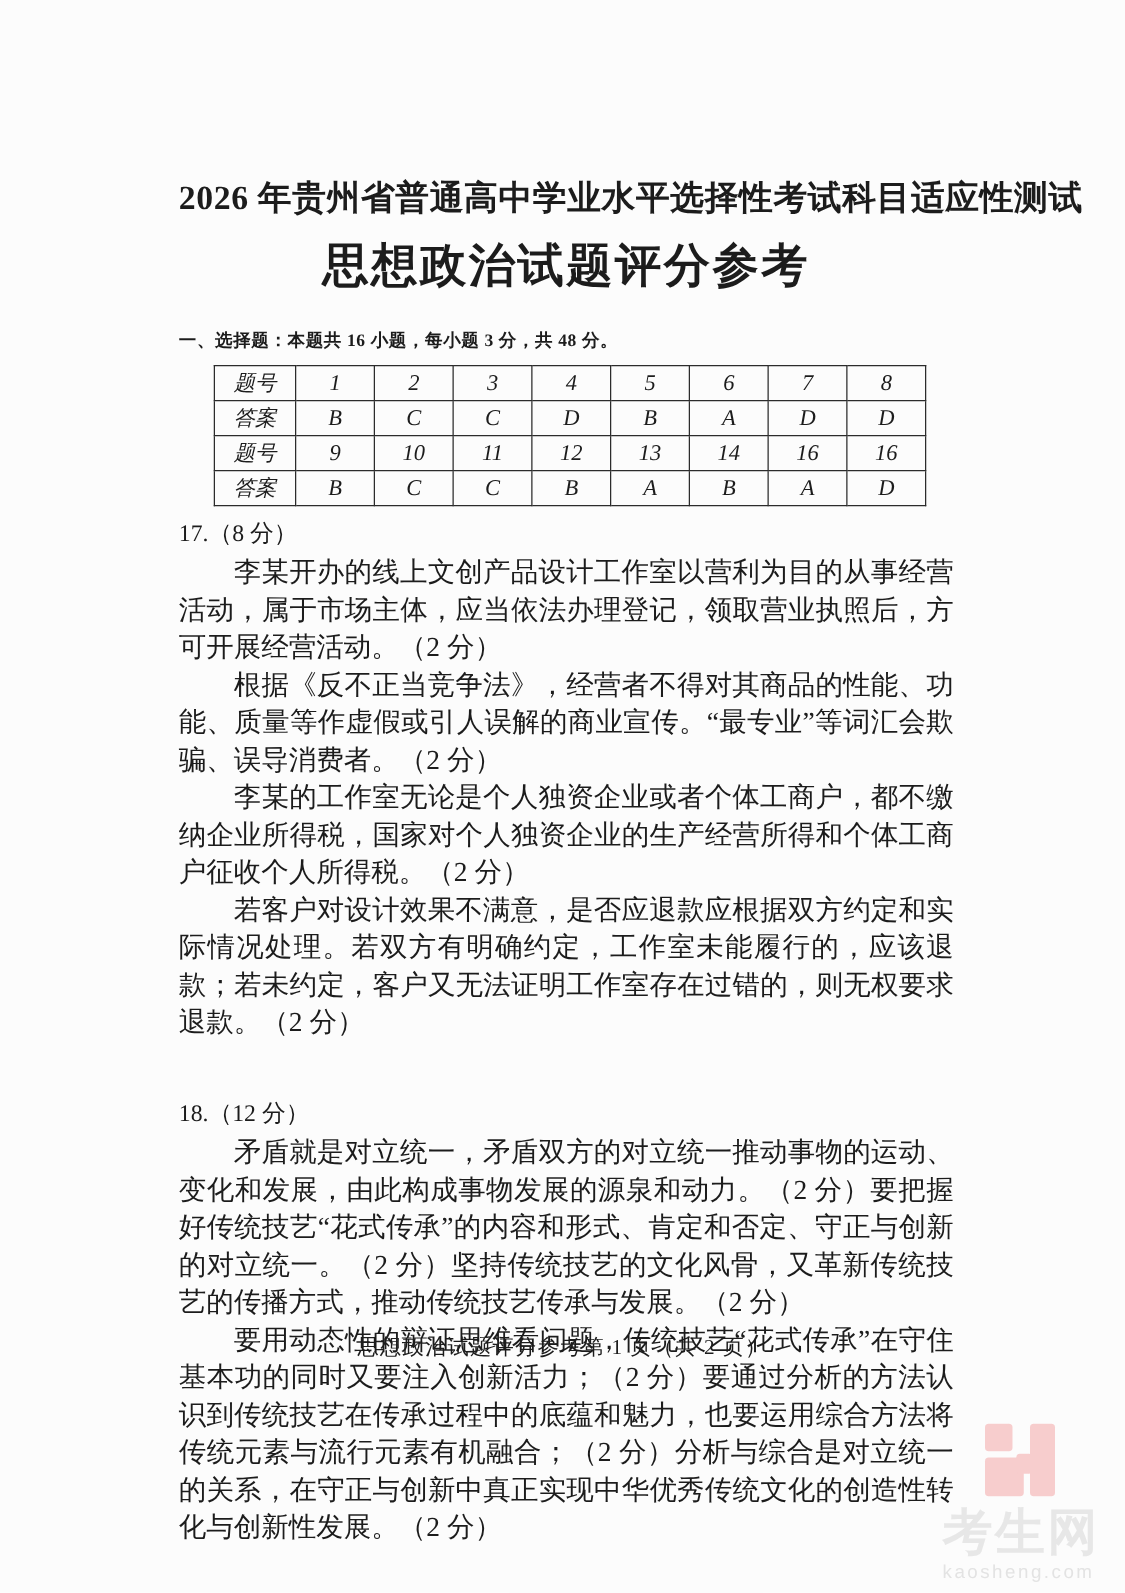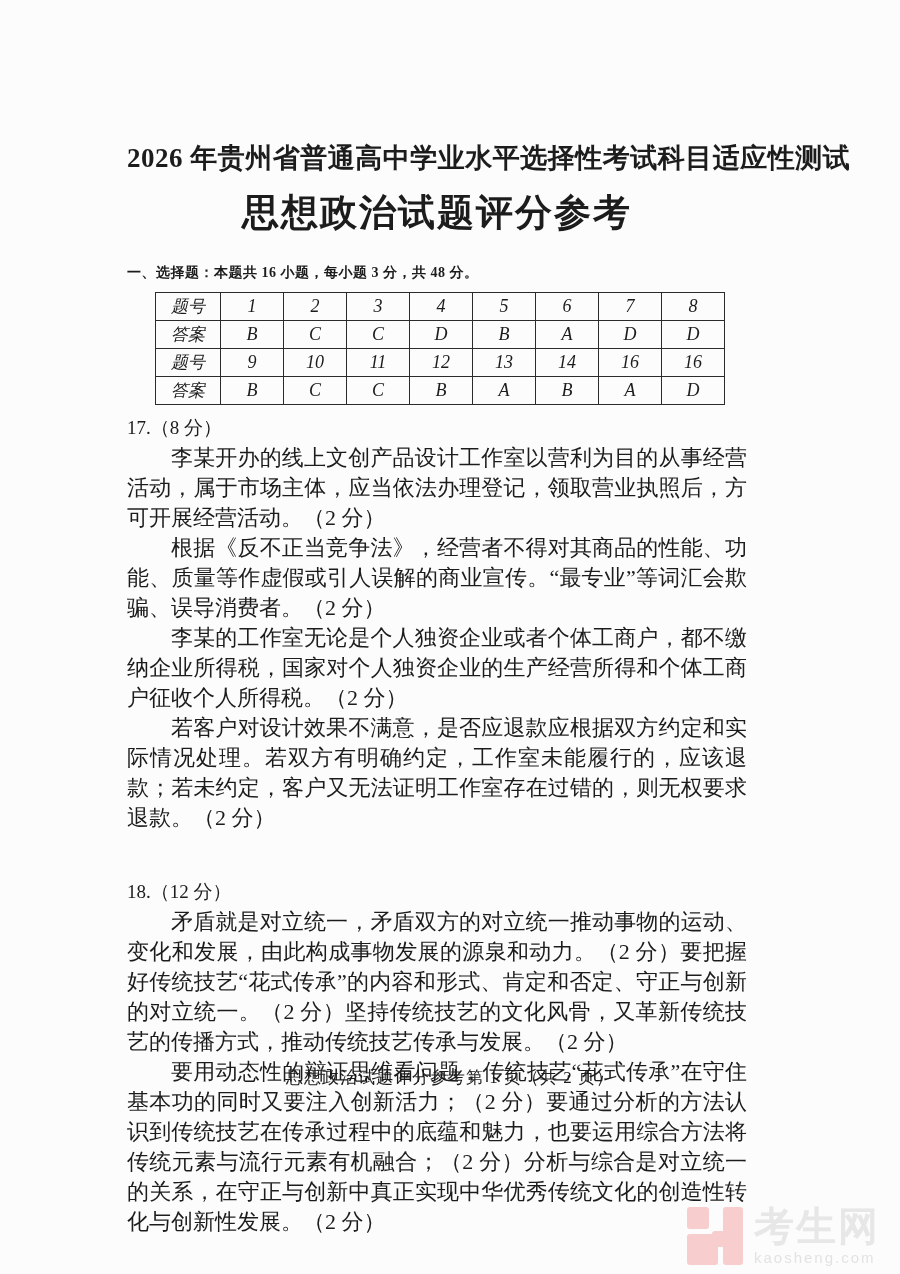--- a/index.html
+++ b/index.html
@@ -7,21 +7,21 @@
     position: relative;
     width: 900px;
     height: 1274px;
     background: #fcfcfc;
     color: #1c1c1c;
     font-family: "Liberation Serif", "DejaVu Serif", serif;
     overflow: hidden;
   }
   .content {
     position: absolute;
-    left: 127px;
+    left: 143px;
     top: 140px;
     width: 620px;
   }
   .exam-title {
     font-size: 27px;
     font-weight: bold;
     text-align: center;
     white-space: nowrap;
     letter-spacing: 0.5px;
   }
@@ -79,20 +79,21 @@
     font-size: 17px;
     letter-spacing: 1px;
   }
   .watermark {
     position: absolute;
     right: 20px;
     bottom: 8px;
     display: flex;
     align-items: center;
     gap: 9px;
+    flex-direction: column;
   }
   .wm-logo { position: relative; width: 58px; height: 58px; }
   .wm-logo i {
     position: absolute;
     background: #f7cdcd;
     border-radius: 3px;
     display: block;
   }
   .wm-logo .b1 { left: 0;  top: 0;  width: 22px; height: 22px; }
   .wm-logo .b2 { left: 0;  top: 27px; width: 31px; height: 31px; }

